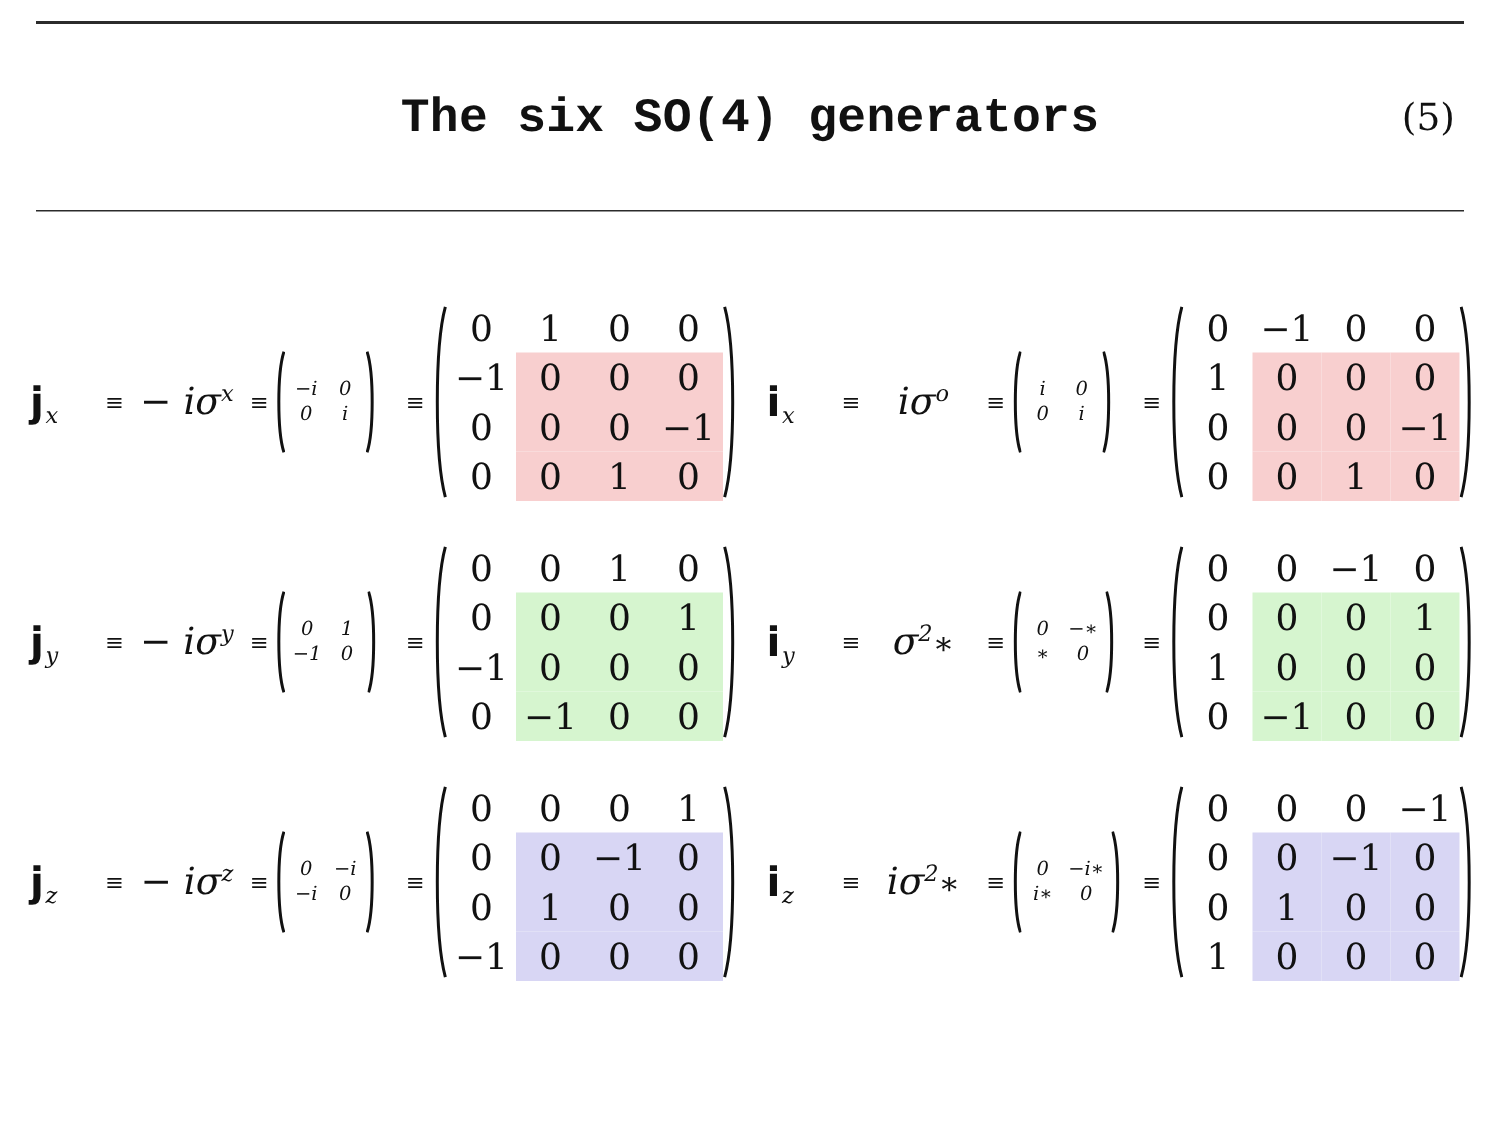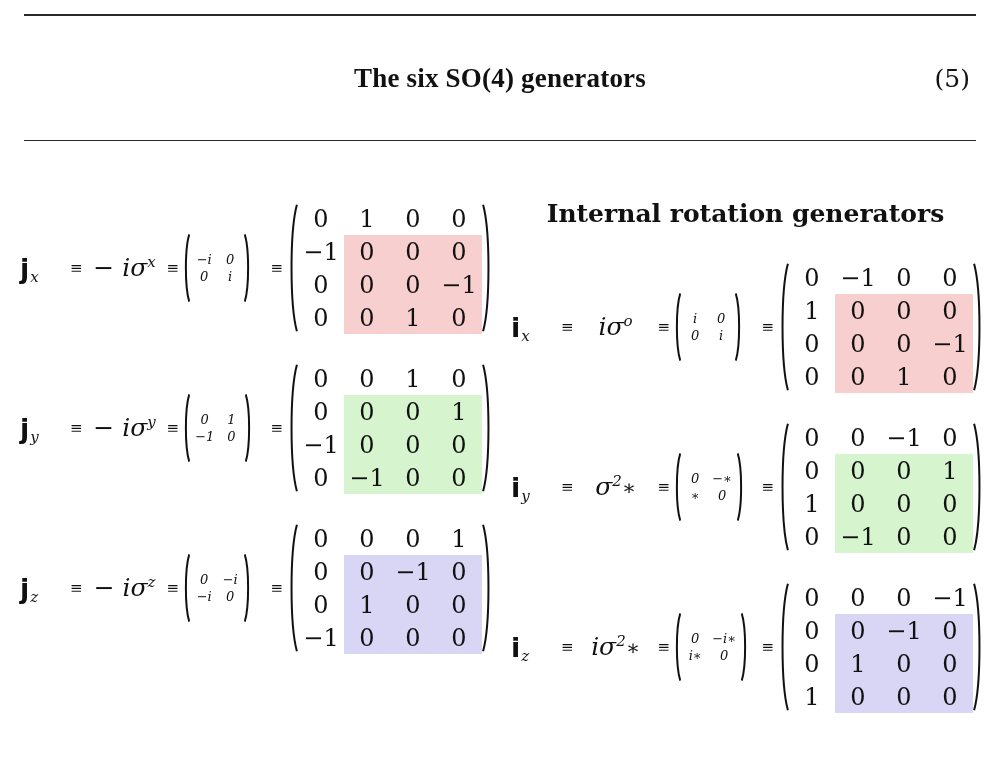--- a/index.html
+++ b/index.html
@@ -7,21 +7,21 @@
     position: relative; width: 1000px; height: 759px; background: #ffffff;
     overflow: hidden; color: #111;
     font-family: "DejaVu Serif", "Liberation Serif", serif;
     box-sizing: border-box;
   }
   .rule { border: none; border-top: 2px solid #2b2b2b; margin: 0 24px; }
   .rule.top { margin-top: 14px; }
   .rule.mid { border-top-width: 1.7px; }
 
   .title-row { position: relative; height: 124px; display: flex; align-items: center; justify-content: center; }
-  .title { font-family: Liberation Serif, serif; font-weight: 700; font-size: 27px; letter-spacing: .2px; text-align: center; }
+  .title { font-family: Liberation Mono, monospace; font-weight: 700; font-size: 32px; letter-spacing: .2px; text-align: center; }
   .eqnum { position: absolute; right: 30px; top: 50%; transform: translateY(-50%); font-size: 25px; }
 
   .columns { display: flex; gap: 14px; padding: 0 16px; margin-top: 58px; }
   .column { flex: 1; min-width: 0; }
   .col-heading { text-align: center; font-weight: 700; font-size: 25px; margin-bottom: 30px; }
 
   .gen-row { display: flex; align-items: center; height: 138px; margin-bottom: 22px; padding-left: 4px; }
   .gen-label { display: inline-flex; align-items: flex-end; width: 46px; flex: none; }
   .gsym { font-family: "DejaVu Sans", "Liberation Sans", sans-serif; font-weight: 700; font-size: 27px; line-height: 1; }
   .gsub { font-style: italic; font-size: 15px; margin-left: 1px; transform: translateY(4px); }
@@ -215,21 +215,20 @@
               </span>
             <svg class="paren" viewBox="0 0 10 100" preserveAspectRatio="none">
                 <path d="M 1 2 C 7.5 22 7.5 78 1 98" fill="none" stroke="#111" stroke-width="2" vector-effect="non-scaling-stroke"></path>
               </svg>
           </span>
         </span>
       </div>
     </div>
 
     <div class="column">
-      <div class="col-heading">Internal rotation generators</div>
 
       <div class="gen-row">
         <span class="gen-label">
             <span class="gsym">i</span>
             <span class="gsub">x</span>
           </span>
         <span class="equiv">≡</span>
         <span class="expr"><span>iσ</span><sup class="expr-sup">o</sup><span class="expr-post"></span></span>
         <span class="equiv">≡</span>
         <span class="mat small-mat">

